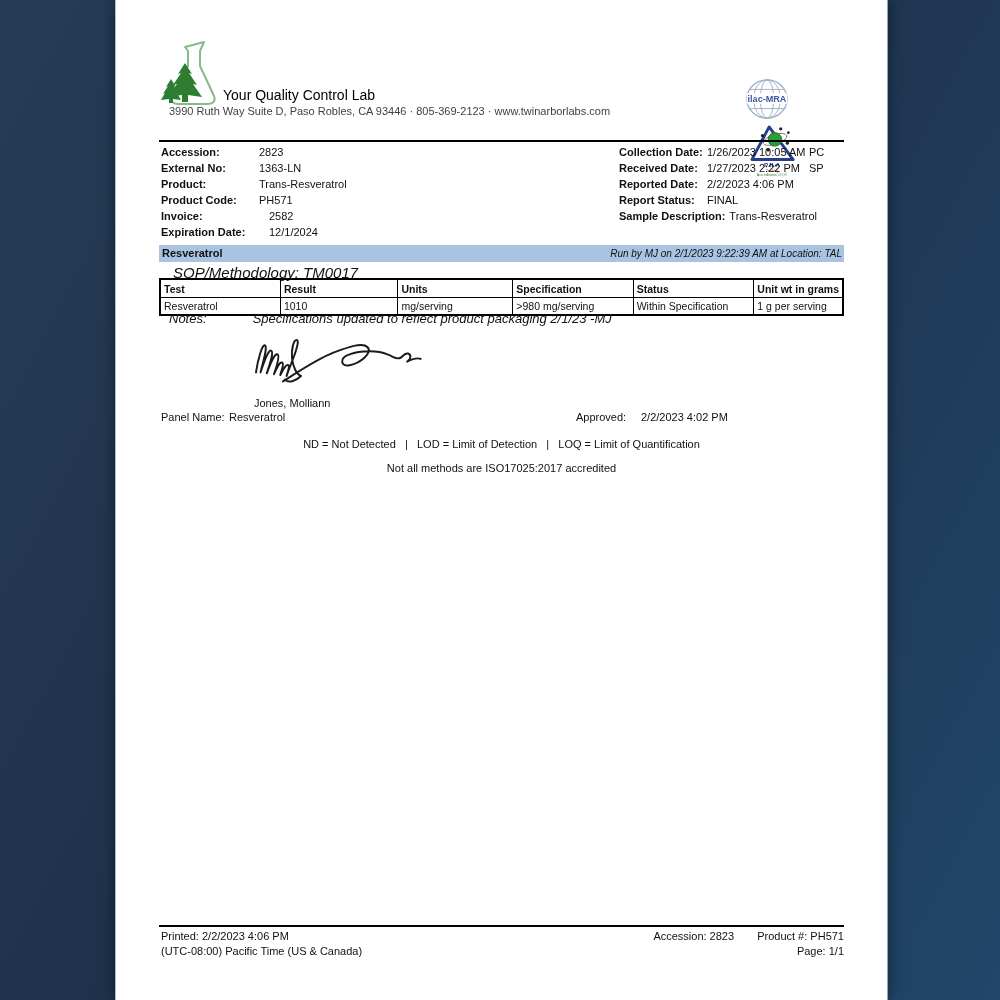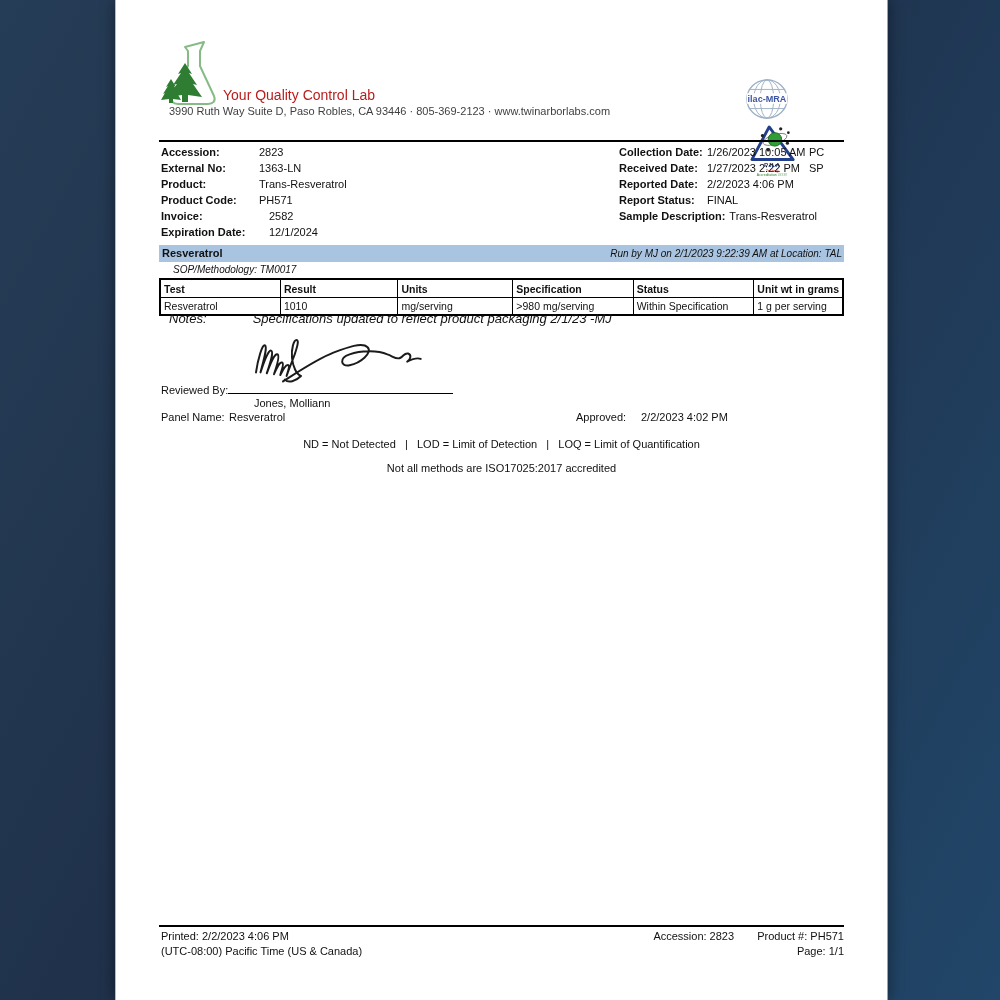--- a/index.html
+++ b/index.html
@@ -10,42 +10,42 @@
   }
   .page{
     position:absolute;left:115px;top:0;width:771px;height:1000px;background:#ffffff;
     box-shadow:0 0 14px rgba(0,0,0,.45);
     border-left:1px solid #a9bfce;border-right:1px solid #8fa6b8;
   }
   .content{position:absolute;left:43px;top:0;width:685px;height:100%;font-size:11px;color:#111;}
   .abs{position:absolute;}
   
   .brand{left:52px;top:61px;font-size:21px;color:#3a3a3a;letter-spacing:.3px;}
-  .tagline{left:64px;top:87px;font-size:14px;color:#b91c1c;}
+  .tagline{left:64px;top:87px;font-size:14px;color:#000000;}
   .contact{left:10px;top:105px;font-size:11px;color:#3f3f3f;}
   .doc-title{left:0;top:123px;width:685px;text-align:center;font-size:14px;color:#000;}
   .rule{left:0;width:685px;height:2px;background:#000;}
   .rule-top{top:140px;}
   .rule-footer{top:925px;}
   
   .info-col{top:144px;line-height:16px;white-space:nowrap;}
   .col1{left:2px;width:228px;}
   .col2{left:232px;width:226px;}
   .col3{left:460px;width:225px;}
   .lbl{font-weight:bold;display:inline-block;}
   .w98{width:98px;}.w67{width:67px;}.w100{width:100px;}.w88{width:88px;}
   .addr{padding-left:67px;line-height:15px;}
   .spacer18{height:18px;}
   .inforow{position:relative;}
   .tag{position:absolute;left:190px;top:0;}
   
   .section-bar{left:0;top:245px;width:685px;height:17px;background:#a9c4e1;}
   .section-name{position:absolute;left:3px;top:2px;font-weight:bold;font-size:11px;}
   .section-run{position:absolute;right:2px;top:3px;font-style:italic;font-size:10px;}
-  .sop{left:14px;top:264px;font-style:italic;font-size:10px;}
+  .sop{left:14px;top:264px;font-style:italic;font-size:15px;}
   
   .results{left:0;top:278px;width:685px;border-collapse:collapse;font-size:10.5px;}
   .results th,.results td{border:1px solid #000;text-align:left;padding:1px 3px;font-size:10.5px;white-space:nowrap;}
   .results{border:2px solid #000;}
   .results th{font-weight:bold;height:15px;}
   .results td{height:14px;}
   .notes-line{left:10px;top:311px;font-style:italic;font-size:13px;}
   .notes-lbl{display:inline-block;width:80px;}
   
   .signature{left:88px;top:328px;}
@@ -160,23 +160,20 @@
     <div class="abs notes-line">
       <span class="notes-lbl">Notes:</span>
       <span>Specifications updated to reflect product packaging 2/1/23 -MJ</span>
     </div>
 
     <svg class="abs signature" width="180" height="60" viewBox="0 0 200 60">
       <path d="M10,46 C12,32 17,14 20,16 C23,18 18,34 15,46 C19,34 24,20 27,22 C30,24 25,38 22,47 C26,36 31,24 34,26 C37,28 32,42 30,48 C33,41 36,34 39,35 C42,36 38,44 37,49 C40,43 43,37 46,38 C48,39 45,46 44,50 C46,44 50,34 53,26 C56,17 58,10 55,10 C52,10 49,20 50,30 C51,40 55,48 60,50 C54,56 46,58 42,54" fill="none" stroke="#1b1b1b" stroke-width="2.2" stroke-linecap="round" stroke-linejoin="round"></path>
       <path d="M40,56 C56,46 76,32 96,24 C112,18 128,12 134,18 C140,24 126,36 114,38 C104,40 102,30 114,26 C128,21 146,22 156,26 C162,28 166,32 170,30 C174,28 175,24 179,25 C183,26 182,32 178,34 C182,32 188,29 193,31" fill="none" stroke="#1b1b1b" stroke-width="2.2" stroke-linecap="round" stroke-linejoin="round"></path>
     </svg>
 
-    <div class="abs reviewed">
-      <span>Reviewed By:</span><span class="sig-line"></span>
-    </div>
     <div class="abs reviewer">Jones, Molliann</div>
 
     <div class="panel-row">
       <span class="panel-lbl lbl" style="font-weight:normal;">Panel Name:</span>
       <span class="panel-val">Resveratrol</span>
       <span class="approved-lbl">Approved:</span>
       <span class="approved-val">2/2/2023 4:02 PM</span>
     </div>
 
     <div class="abs legend">ND = Not Detected   |   LOD = Limit of Detection   |   LOQ = Limit of Quantification</div>

